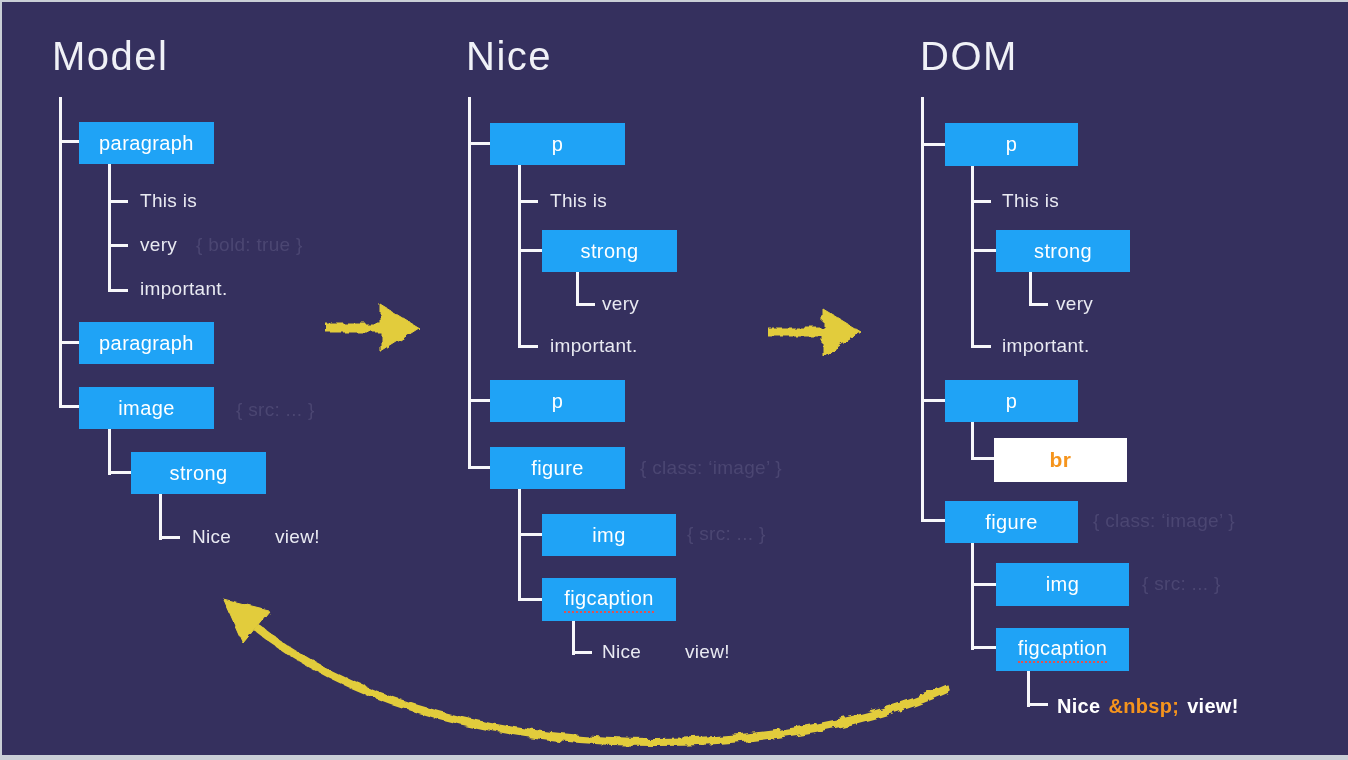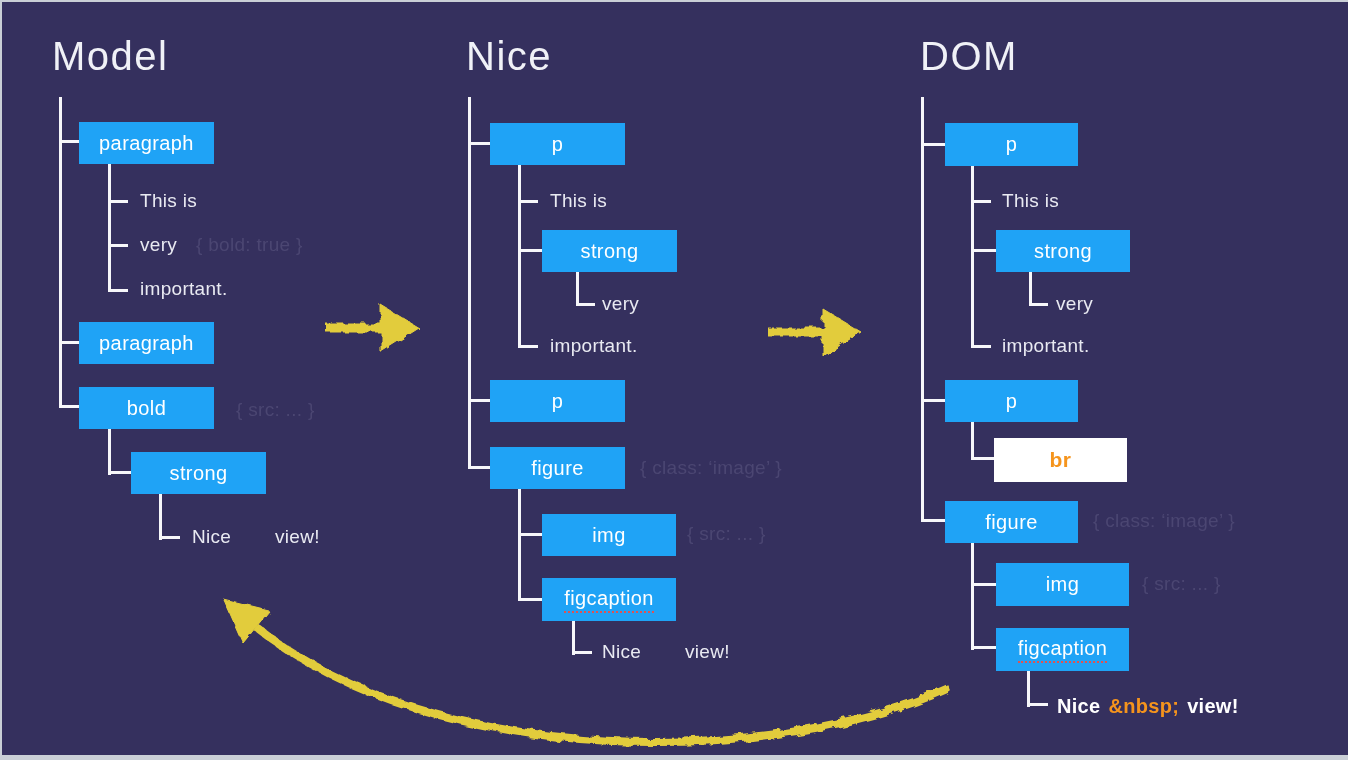--- a/index.html
+++ b/index.html
@@ -64,21 +64,21 @@
     <div class="txt attr" style="left:196px;top:234px;">{ bold: true }</div>
     <div class="txt" style="left:140px;top:278px;">important.</div>
 
     <div class="ln" style="left:59px;top:341px;width:20px;height:3px;"></div>
     <div class="box" style="left:79px;top:322px;width:135px;height:42px;">
         <span>paragraph</span>
       </div>
 
     <div class="ln" style="left:59px;top:405px;width:20px;height:3px;"></div>
     <div class="box" style="left:79px;top:387px;width:135px;height:42px;">
-        <span>bold</span>
+        <span>image</span>
       </div>
     <div class="txt attr" style="left:236px;top:399px;">{ src: ... }</div>
 
     <div class="ln" style="left:108px;top:429px;width:3px;height:46px;"></div>
     <div class="ln" style="left:108px;top:471px;width:23px;height:3px;"></div>
     <div class="box" style="left:131px;top:452px;width:135px;height:42px;">
         <span>strong</span>
       </div>
 
     <div class="ln" style="left:159px;top:494px;width:3px;height:46px;"></div>

